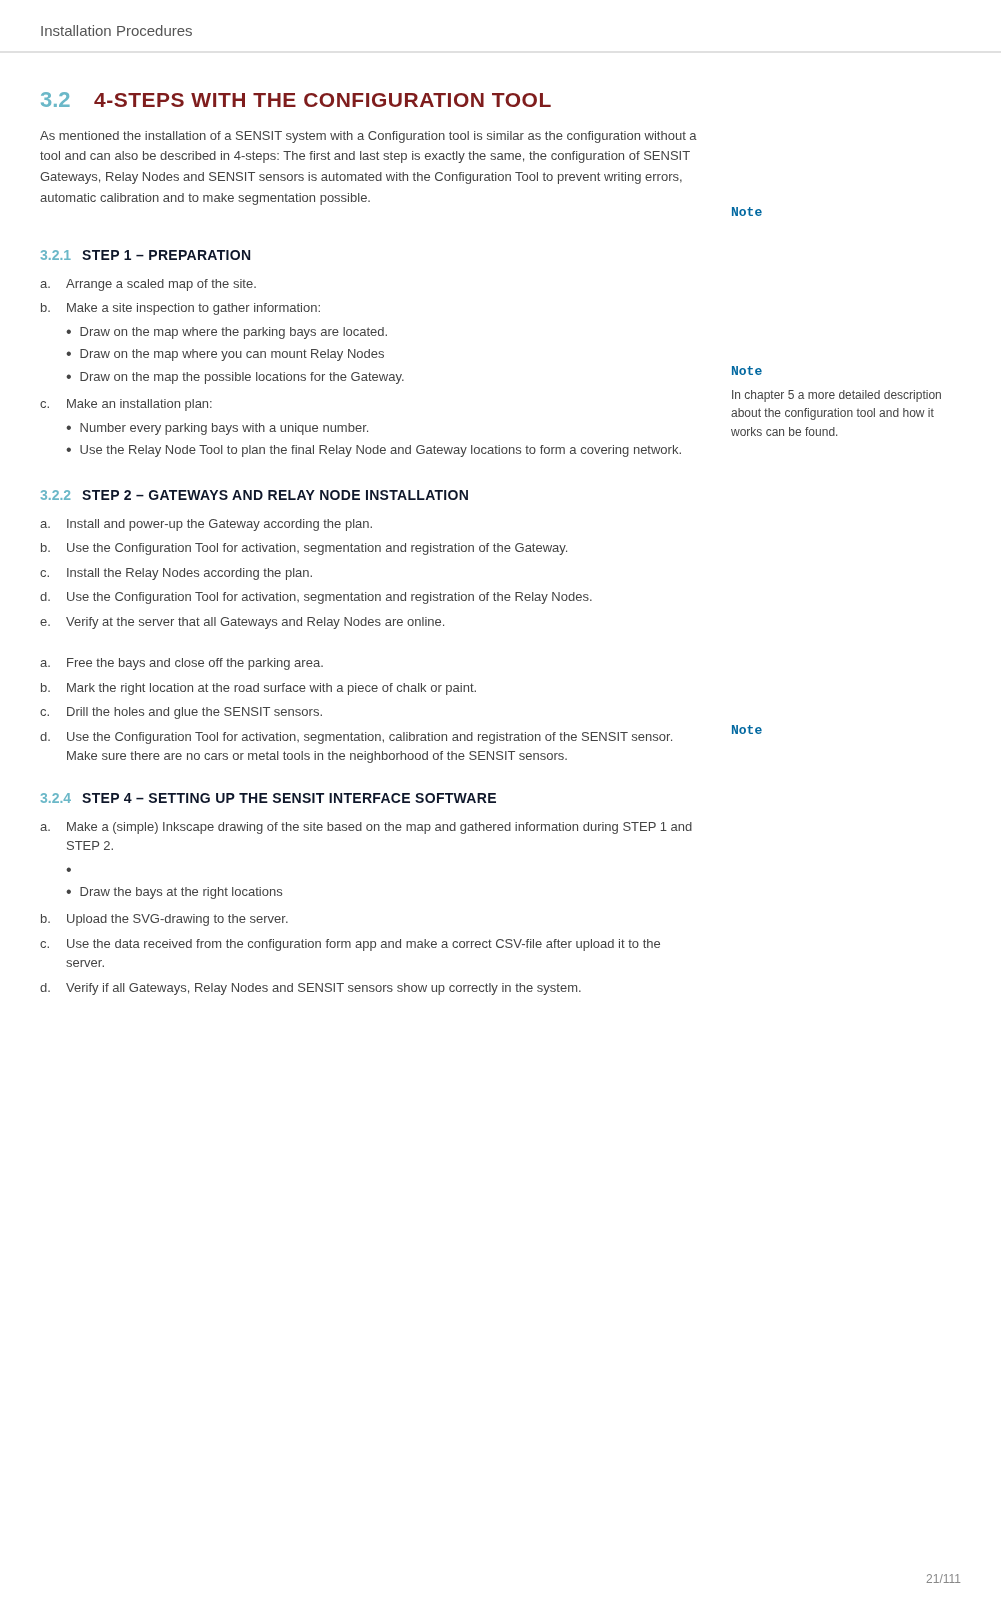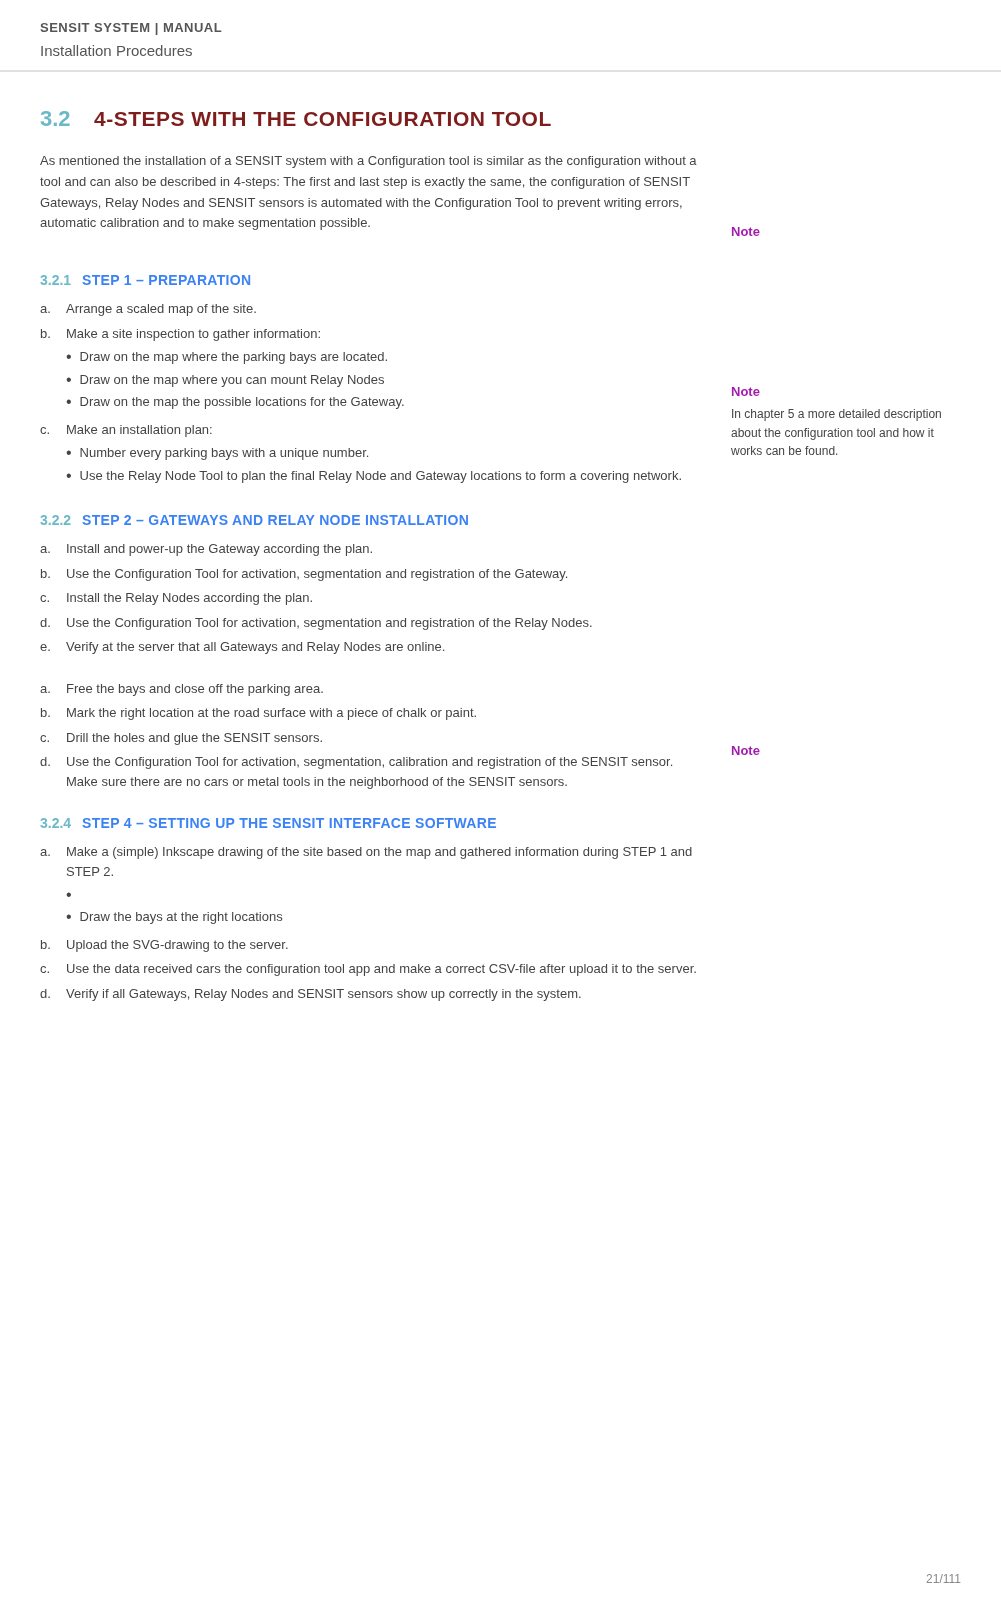--- a/index.html
+++ b/index.html
@@ -46,23 +46,23 @@
     }
     .side-col {
       width: 230px;
       flex-shrink: 0;
       padding-top: 120px;
     }
 
     
     .section-title-row {
       display: flex;
-      align-items: center;
+      align-items: flex-end;
       gap: 16px;
-      margin-bottom: 16px;
+      margin-bottom: 10px;
     }
     .section-num {
       font-size: 22px;
       font-weight: bold;
       color: #6bb8c8;
       min-width: 38px;
     }
     .section-title {
       font-size: 21px;
       font-weight: bold;
@@ -88,21 +88,21 @@
     }
     .subsection-num {
       font-size: 14px;
       font-weight: bold;
       color: #6bb8c8;
       min-width: 42px;
     }
     .subsection-title {
       font-size: 14px;
       font-weight: bold;
-      color: #3b82f6;
+      color: #0f172a;
       text-transform: uppercase;
       letter-spacing: 0.3px;
     }
 
     
     .alpha-list {
       list-style: none;
       padding-left: 0;
       margin-left: 0;
     }
@@ -142,43 +142,43 @@
       line-height: 1.2;
     }
 
     
     .note-box {
       margin-bottom: 30px;
     }
     .note-label {
       font-size: 13px;
       font-weight: bold;
-      color: #a21caf;
+      color: #0369a1;
       margin-bottom: 4px;
+      font-family: Liberation Mono, monospace;
     }
     .note-text {
       font-size: 12px;
       color: #444;
       line-height: 1.55;
     }
 
     
     .page-footer {
       position: absolute;
       bottom: 20px;
       right: 40px;
       font-size: 12px;
       color: #888;
     }
   </style>
 </head>
 <body>
 
 <div class="header">
-  <div class="header-top">SENSIT SYSTEM | MANUAL</div>
   <div class="header-sub">Installation Procedures</div>
 </div>
 
 <div class="page-content">
 
   <div class="main-col">
 
     <div class="section-title-row">
       <span class="section-num">3.2</span>
       <span class="section-title">4-STEPS WITH THE CONFIGURATION TOOL</span>
@@ -304,21 +304,21 @@
                 </li>
             </ul>
           </span>
         </li>
         <li>
           <span class="alpha-label">b.</span>
           <span class="alpha-content">Upload the SVG-drawing to the server.</span>
         </li>
         <li>
           <span class="alpha-label">c.</span>
-          <span class="alpha-content">Use the data received cars the configuration tool app and make a correct CSV-file after upload it to the server.</span>
+          <span class="alpha-content">Use the data received from the configuration form app and make a correct CSV-file after upload it to the server.</span>
         </li>
         <li>
           <span class="alpha-label">d.</span>
           <span class="alpha-content">Verify if all Gateways, Relay Nodes and SENSIT sensors show up correctly in the system.</span>
         </li>
       </ul>
     </div>
 
   </div>
 

